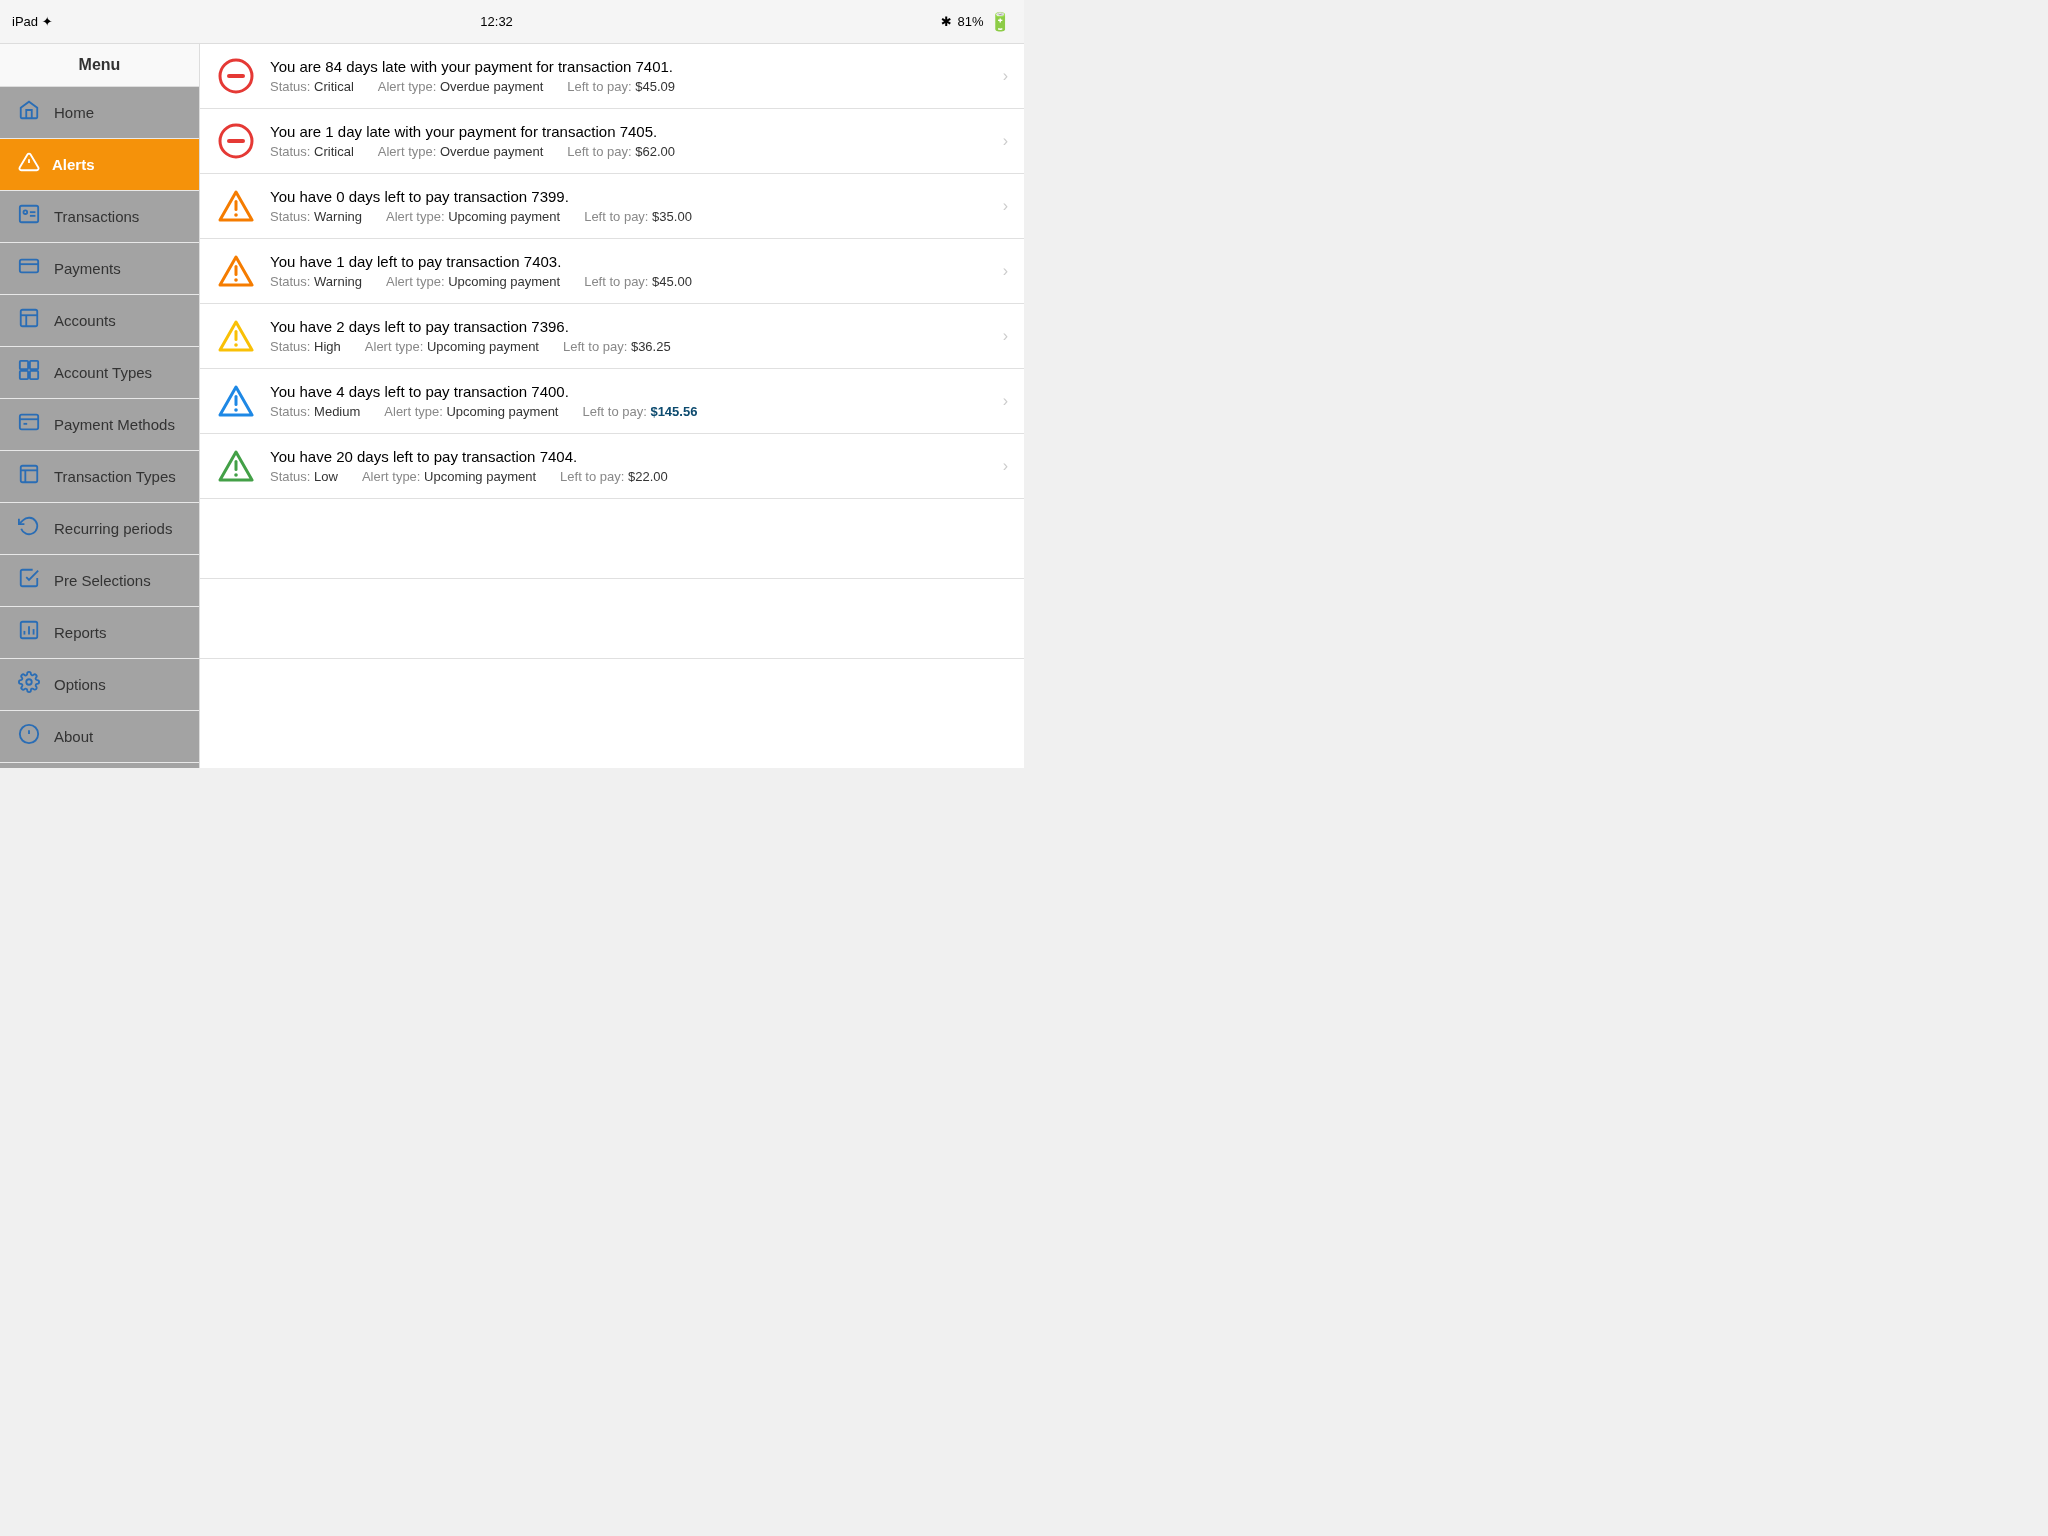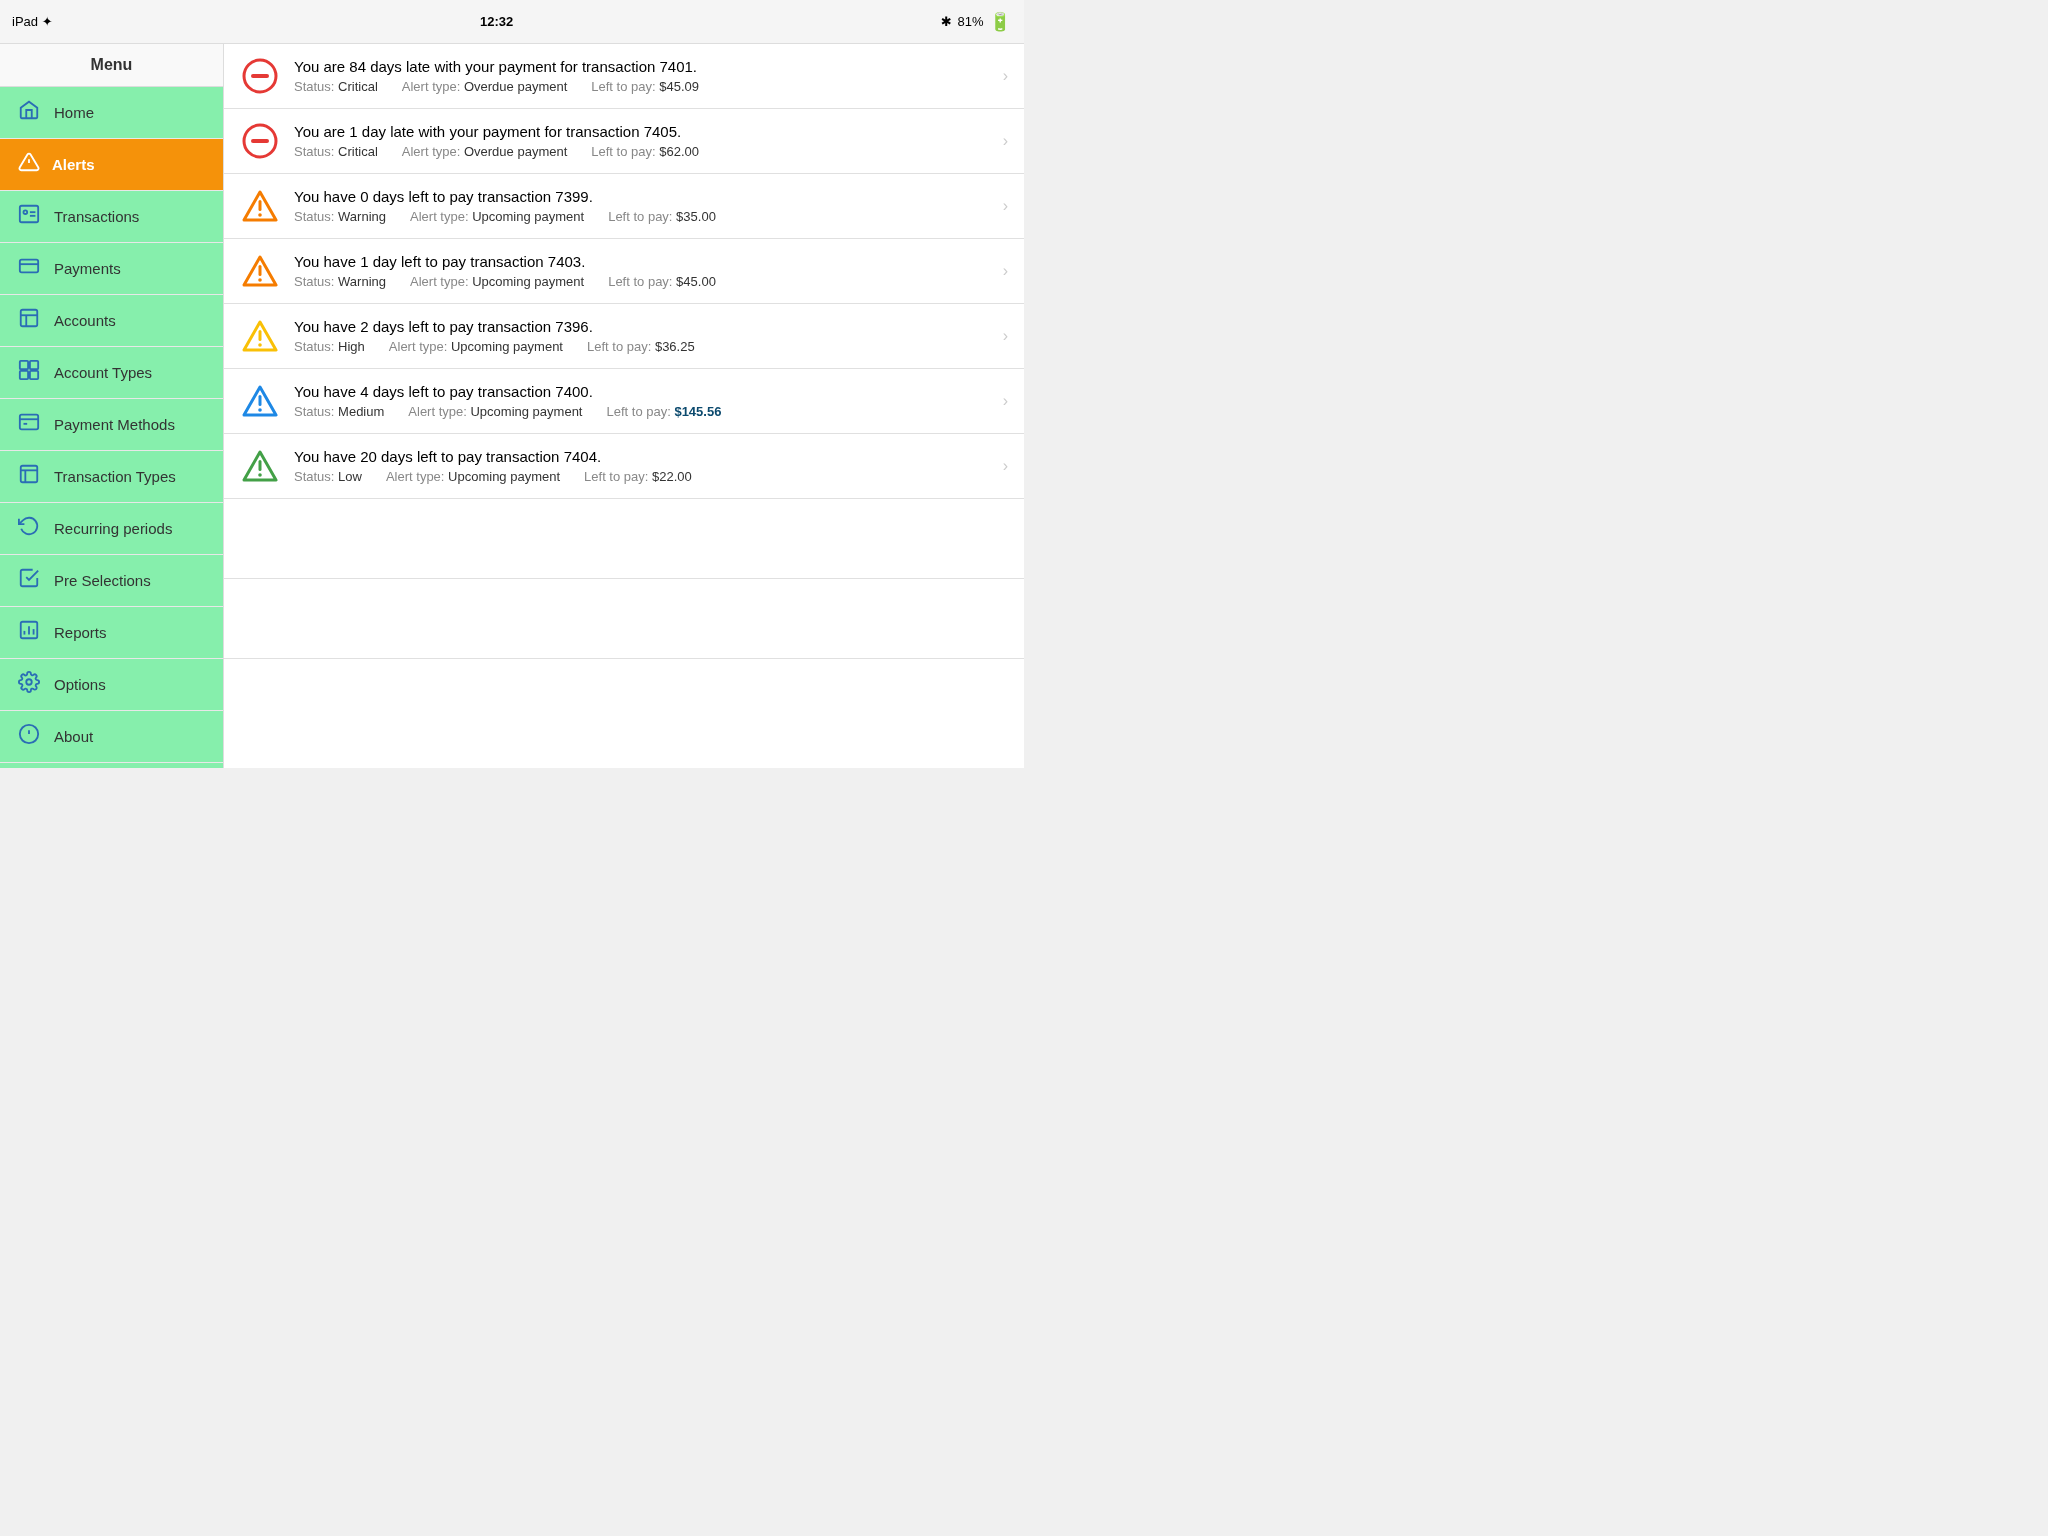--- a/index.html
+++ b/index.html
@@ -19,34 +19,34 @@
       justify-content: space-between;
       align-items: center;
       background: #f5f5f5;
       padding: 4px 12px;
       font-size: 13px;
       font-weight: 500;
       height: 44px;
       border-bottom: 1px solid #ddd;
     }
     .status-left { display: flex; align-items: center; gap: 6px; }
-    .status-center { font-weight: 700; }
+    .status-center { font-weight: 400; }
     .status-right { display: flex; align-items: center; gap: 6px; }
 
     
     .main-container {
       display: flex;
       flex: 1;
       overflow: hidden;
     }
 
     
     .sidebar {
-      width: 224px;
-      background: #86efac;
+      width: 200px;
+      background: #a3a3a3;
       border-right: 1px solid #ddd;
       display: flex;
       flex-direction: column;
       overflow-y: auto;
     }
     .sidebar-header {
       text-align: center;
       padding: 12px;
       font-size: 16px;
       font-weight: 600;

